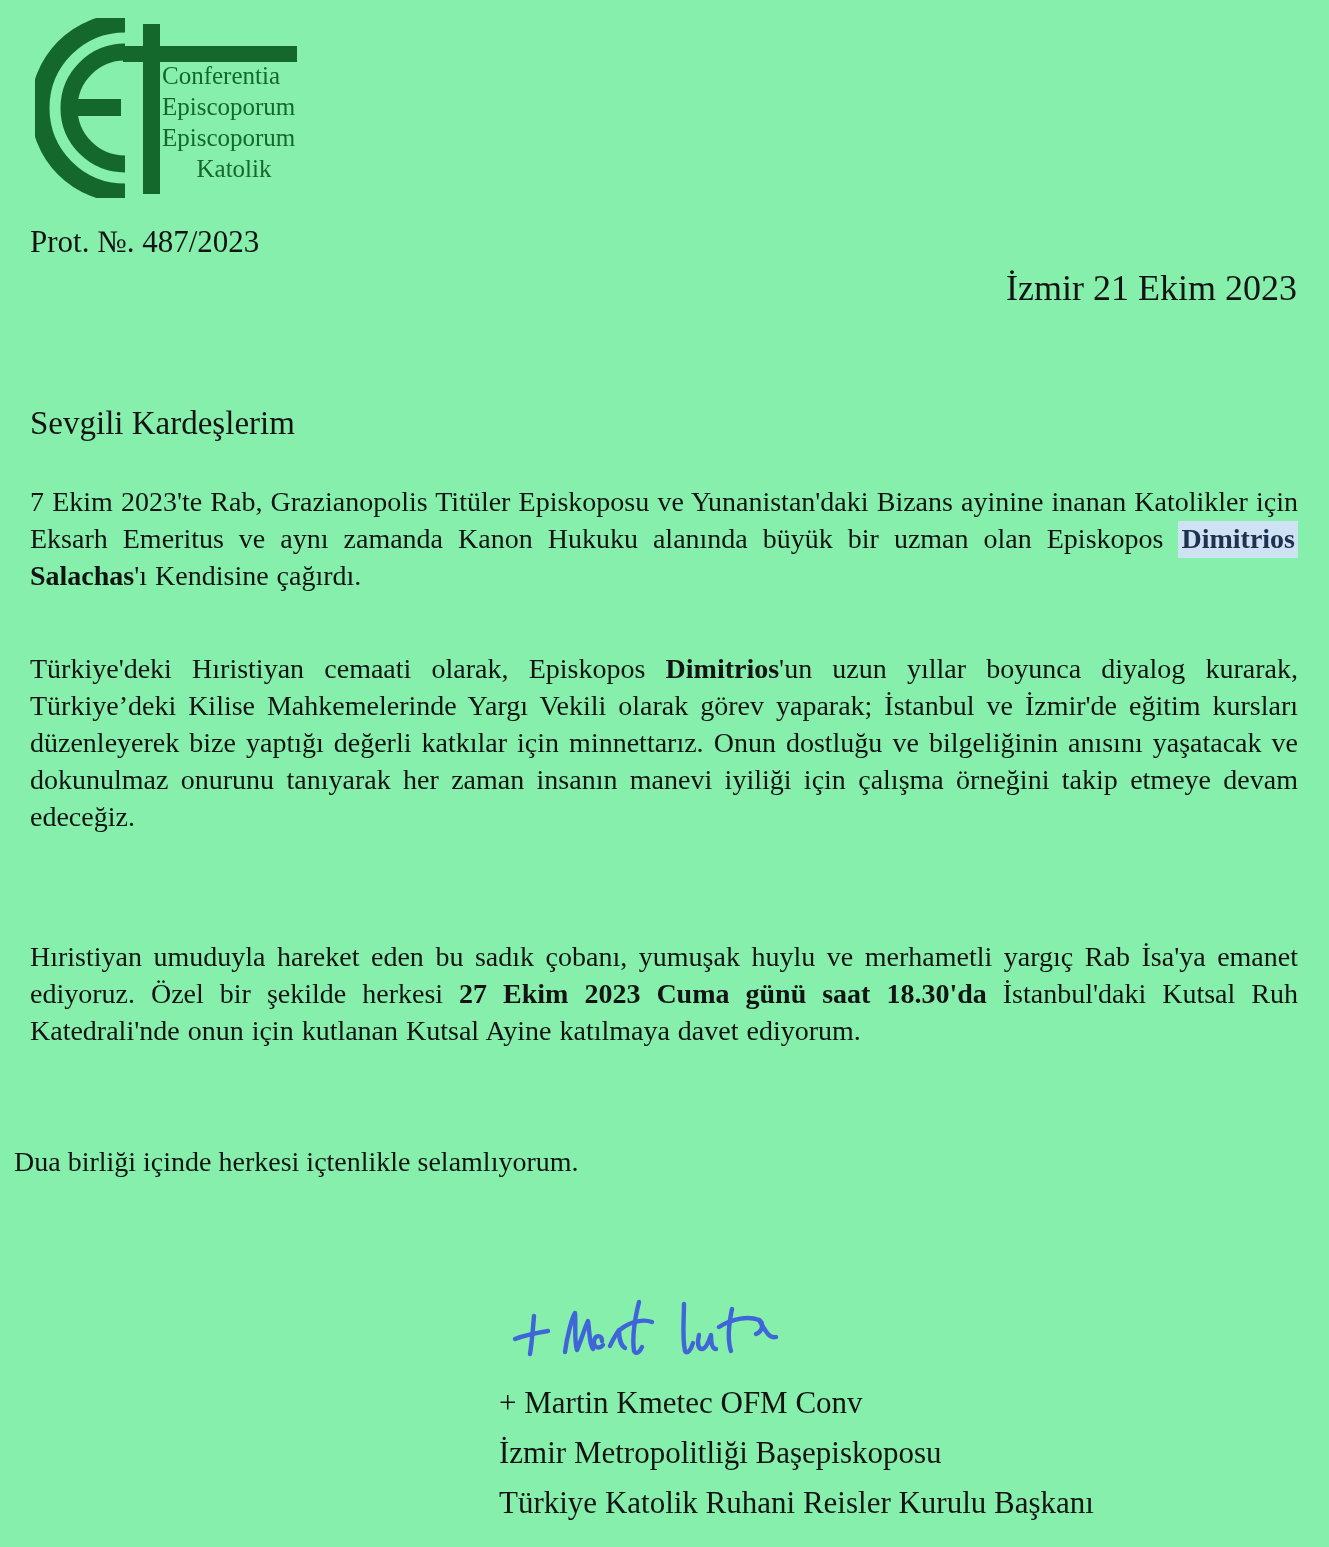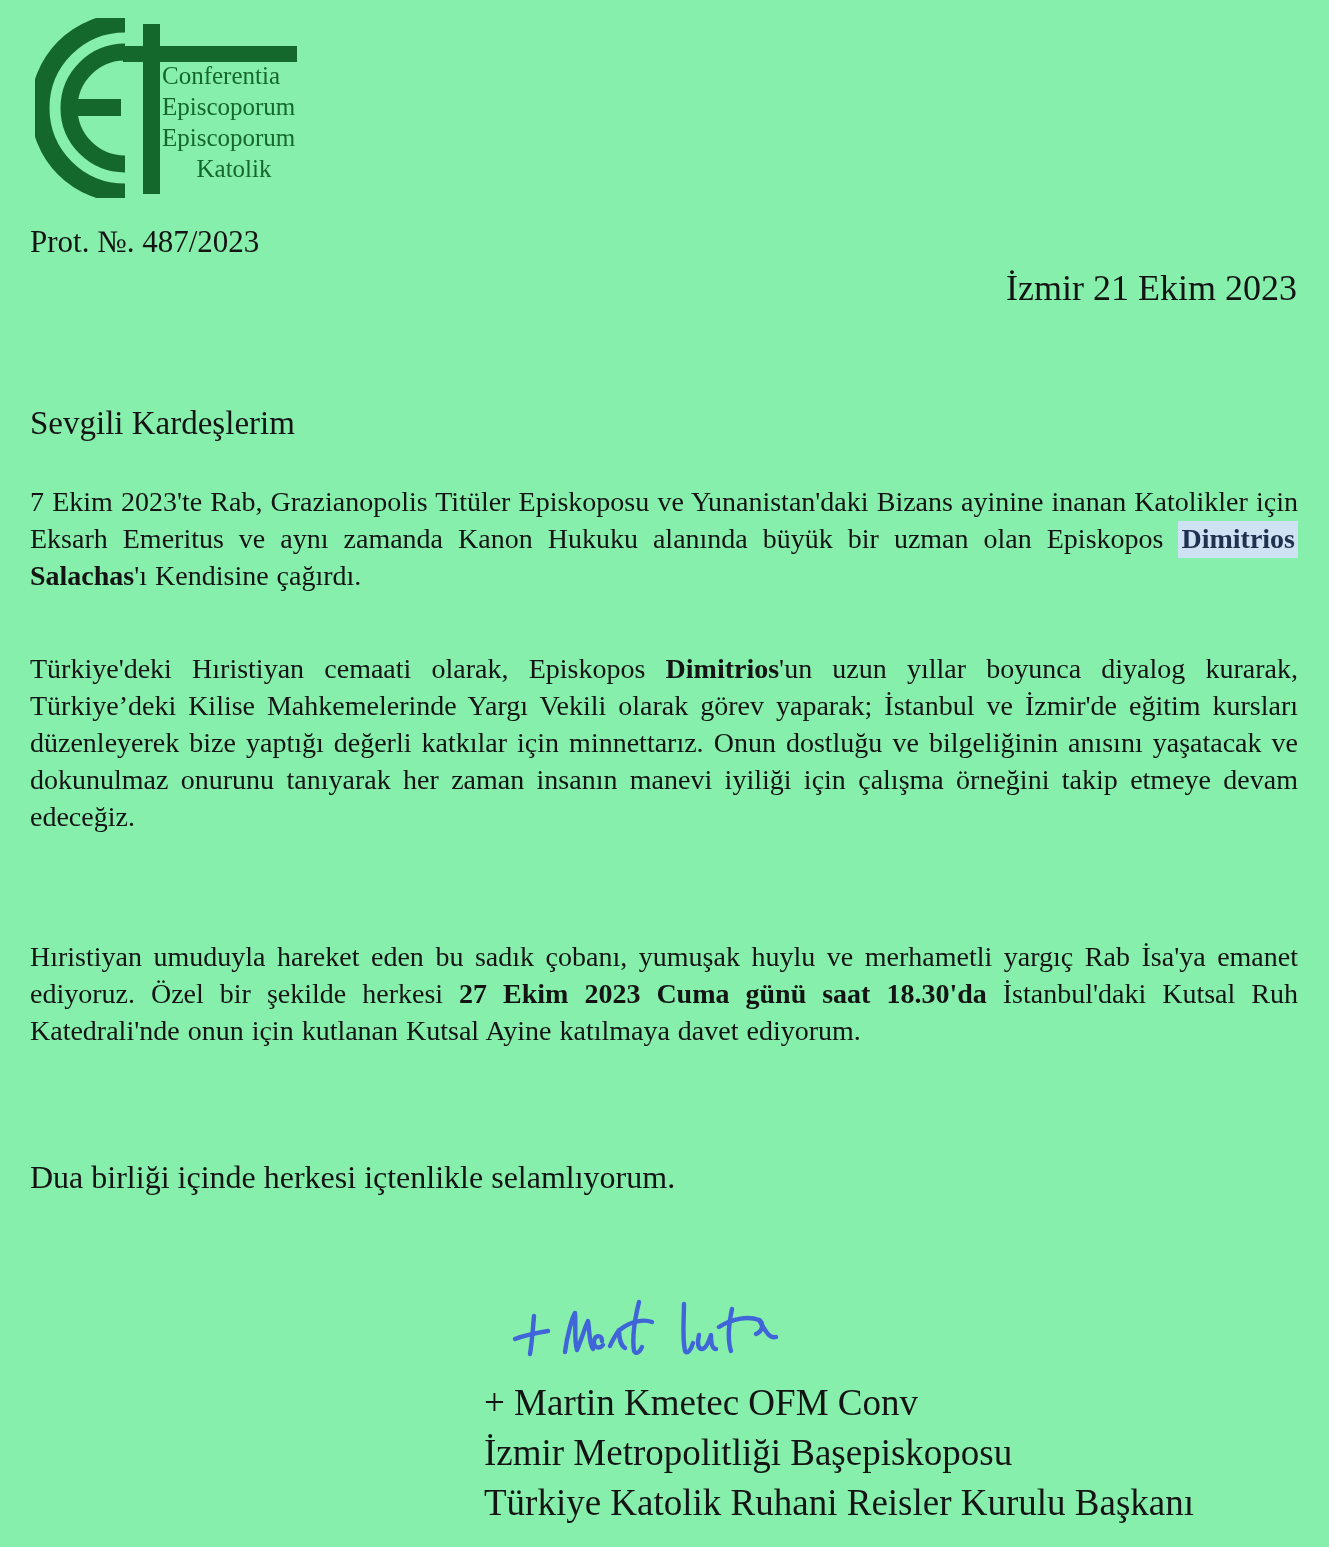--- a/index.html
+++ b/index.html
@@ -46,35 +46,35 @@
   .para{
     position:absolute;left:30px;width:1268px;
     font-size:28px;line-height:37px;
     text-align:justify;
     word-spacing:1px;
   }
   .para.p1{top:483px;}
   .para.p2{top:650px;}
   .para.p3{top:938px;}
   .closing{
-    position:absolute;left:30px;top:1143px;
-    font-size:32px;line-height:37px;margin-top:16px;
+    position:absolute;left:14px;top:1143px;
+    font-size:28px;line-height:37px;
   }
   .seg-bold{font-weight:bold;}
   .seg-highlight{
     font-weight:bold;
     background:var(--highlight-bg);
     color:var(--highlight-text);
     padding:2px 3px 4px 3px;
   }
   
   .signature-handwriting{position:absolute;left:503px;top:1290px;}
   .signature-block{
-    position:absolute;left:484px;top:1378px;
-    font-size:37px;line-height:50px;
+    position:absolute;left:499px;top:1378px;
+    font-size:31px;line-height:50px;
     white-space:nowrap;
   }
 </style>
 </head>
 <body>
 
 <div class="page">
 
   <svg class="logo-mark" width="265" height="180" viewBox="0 0 265 180" aria-hidden="true">
     <g fill="none" stroke="#15682b">

